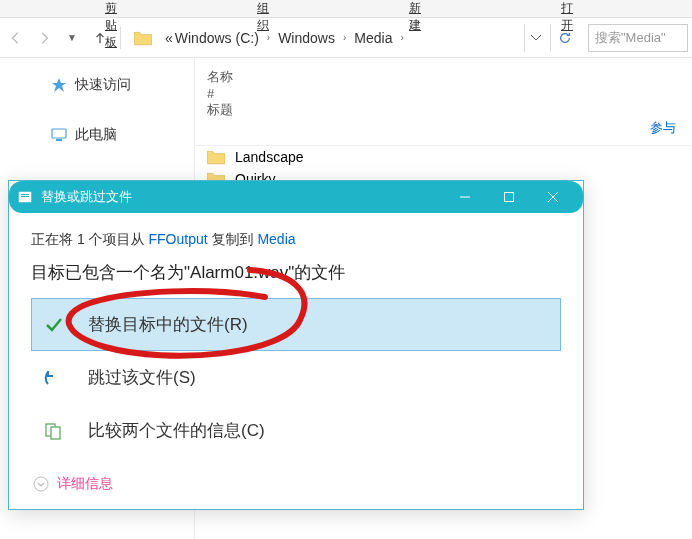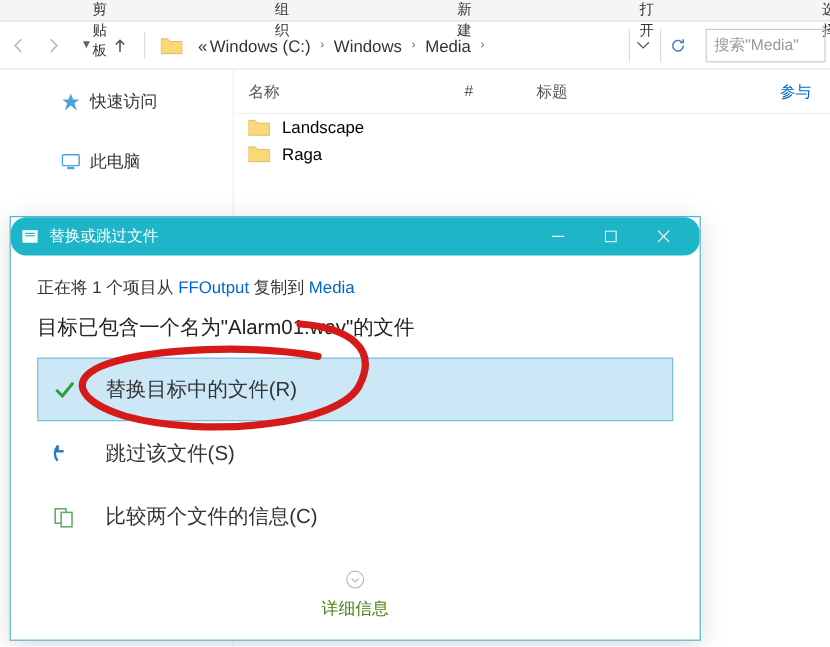--- a/index.html
+++ b/index.html
@@ -6,21 +6,22 @@
     body { background: #fff; width: 692px; height: 539px; overflow: hidden; position: relative; }
 
     
     .top-toolbar {
       background: #f5f5f5;
       border-bottom: 1px solid #e0e0e0;
       height: 18px;
       display: flex;
       color: #333;
       font-size: 12px;
-      padding-left: 77px;
+      padding-left: 105px;
+      text-decoration: underline;
     }
     .top-toolbar span { margin-right: 140px; }
 
     
     .address-row {
       display: flex;
       align-items: center;
       height: 40px;
       padding: 0 4px;
       gap: 4px;
@@ -100,20 +101,21 @@
       flex: 1;
       padding: 6px 0;
       position: relative;
     }
     .column-headers {
       display: flex;
       font-size: 13px;
       color: #555;
       padding: 4px 0 8px 12px;
       border-bottom: 1px solid #f0f0f0;
+      flex-direction: column;
     }
     .col-name { width: 180px; }
     .col-num { width: 60px; }
     .col-title { width: 100px; }
     .col-more { flex: 1; text-align: right; padding-right: 16px; color: #0066cc; }
     .file-row {
       display: flex;
       align-items: flex-end;
       padding: 3px 12px;
       font-size: 14px;
@@ -180,25 +182,24 @@
     }
     .option-row.selected {
       background: #cce8f6;
       border: 1px solid #7abde0;
     }
     .option-row svg { width: 20px; height: 20px; flex-shrink: 0; }
     .details-toggle {
       display: flex;
       align-items: center;
       gap: 8px;
-      color: #4d7c0f;
+      color: #ec4899;
       font-size: 14px;
       margin-top: 14px;
       padding: 4px 2px;
-      flex-direction: column;
     }
 
     
     .annotation {
       position: absolute;
       pointer-events: none;
       z-index: 100;
     }
   </style>
 </head>
@@ -283,20 +284,26 @@
       <div class="col-name">名称</div>
       <div class="col-num">#</div>
       <div class="col-title">标题</div>
       <div class="col-more">参与</div>
     </div>
     <div class="file-row">
       <svg class="folder-icon" viewBox="0 0 16 14">
           <path d="M0 2 L0 13 L16 13 L16 4 L7 4 L5 2 Z" fill="#f9d876" stroke="#d4a840" stroke-width="0.5"></path>
         </svg>
       <span>Landscape</span>
+    </div>
+    <div class="file-row">
+      <svg class="folder-icon" viewBox="0 0 16 14">
+          <path d="M0 2 L0 13 L16 13 L16 4 L7 4 L5 2 Z" fill="#f9d876" stroke="#d4a840" stroke-width="0.5"></path>
+        </svg>
+      <span>Quirky</span>
     </div>
     <div class="file-row">
       <svg class="folder-icon" viewBox="0 0 16 14">
           <path d="M0 2 L0 13 L16 13 L16 4 L7 4 L5 2 Z" fill="#f9d876" stroke="#d4a840" stroke-width="0.5"></path>
         </svg>
       <span>Raga</span>
     </div>
   </div>
 </div>
 

